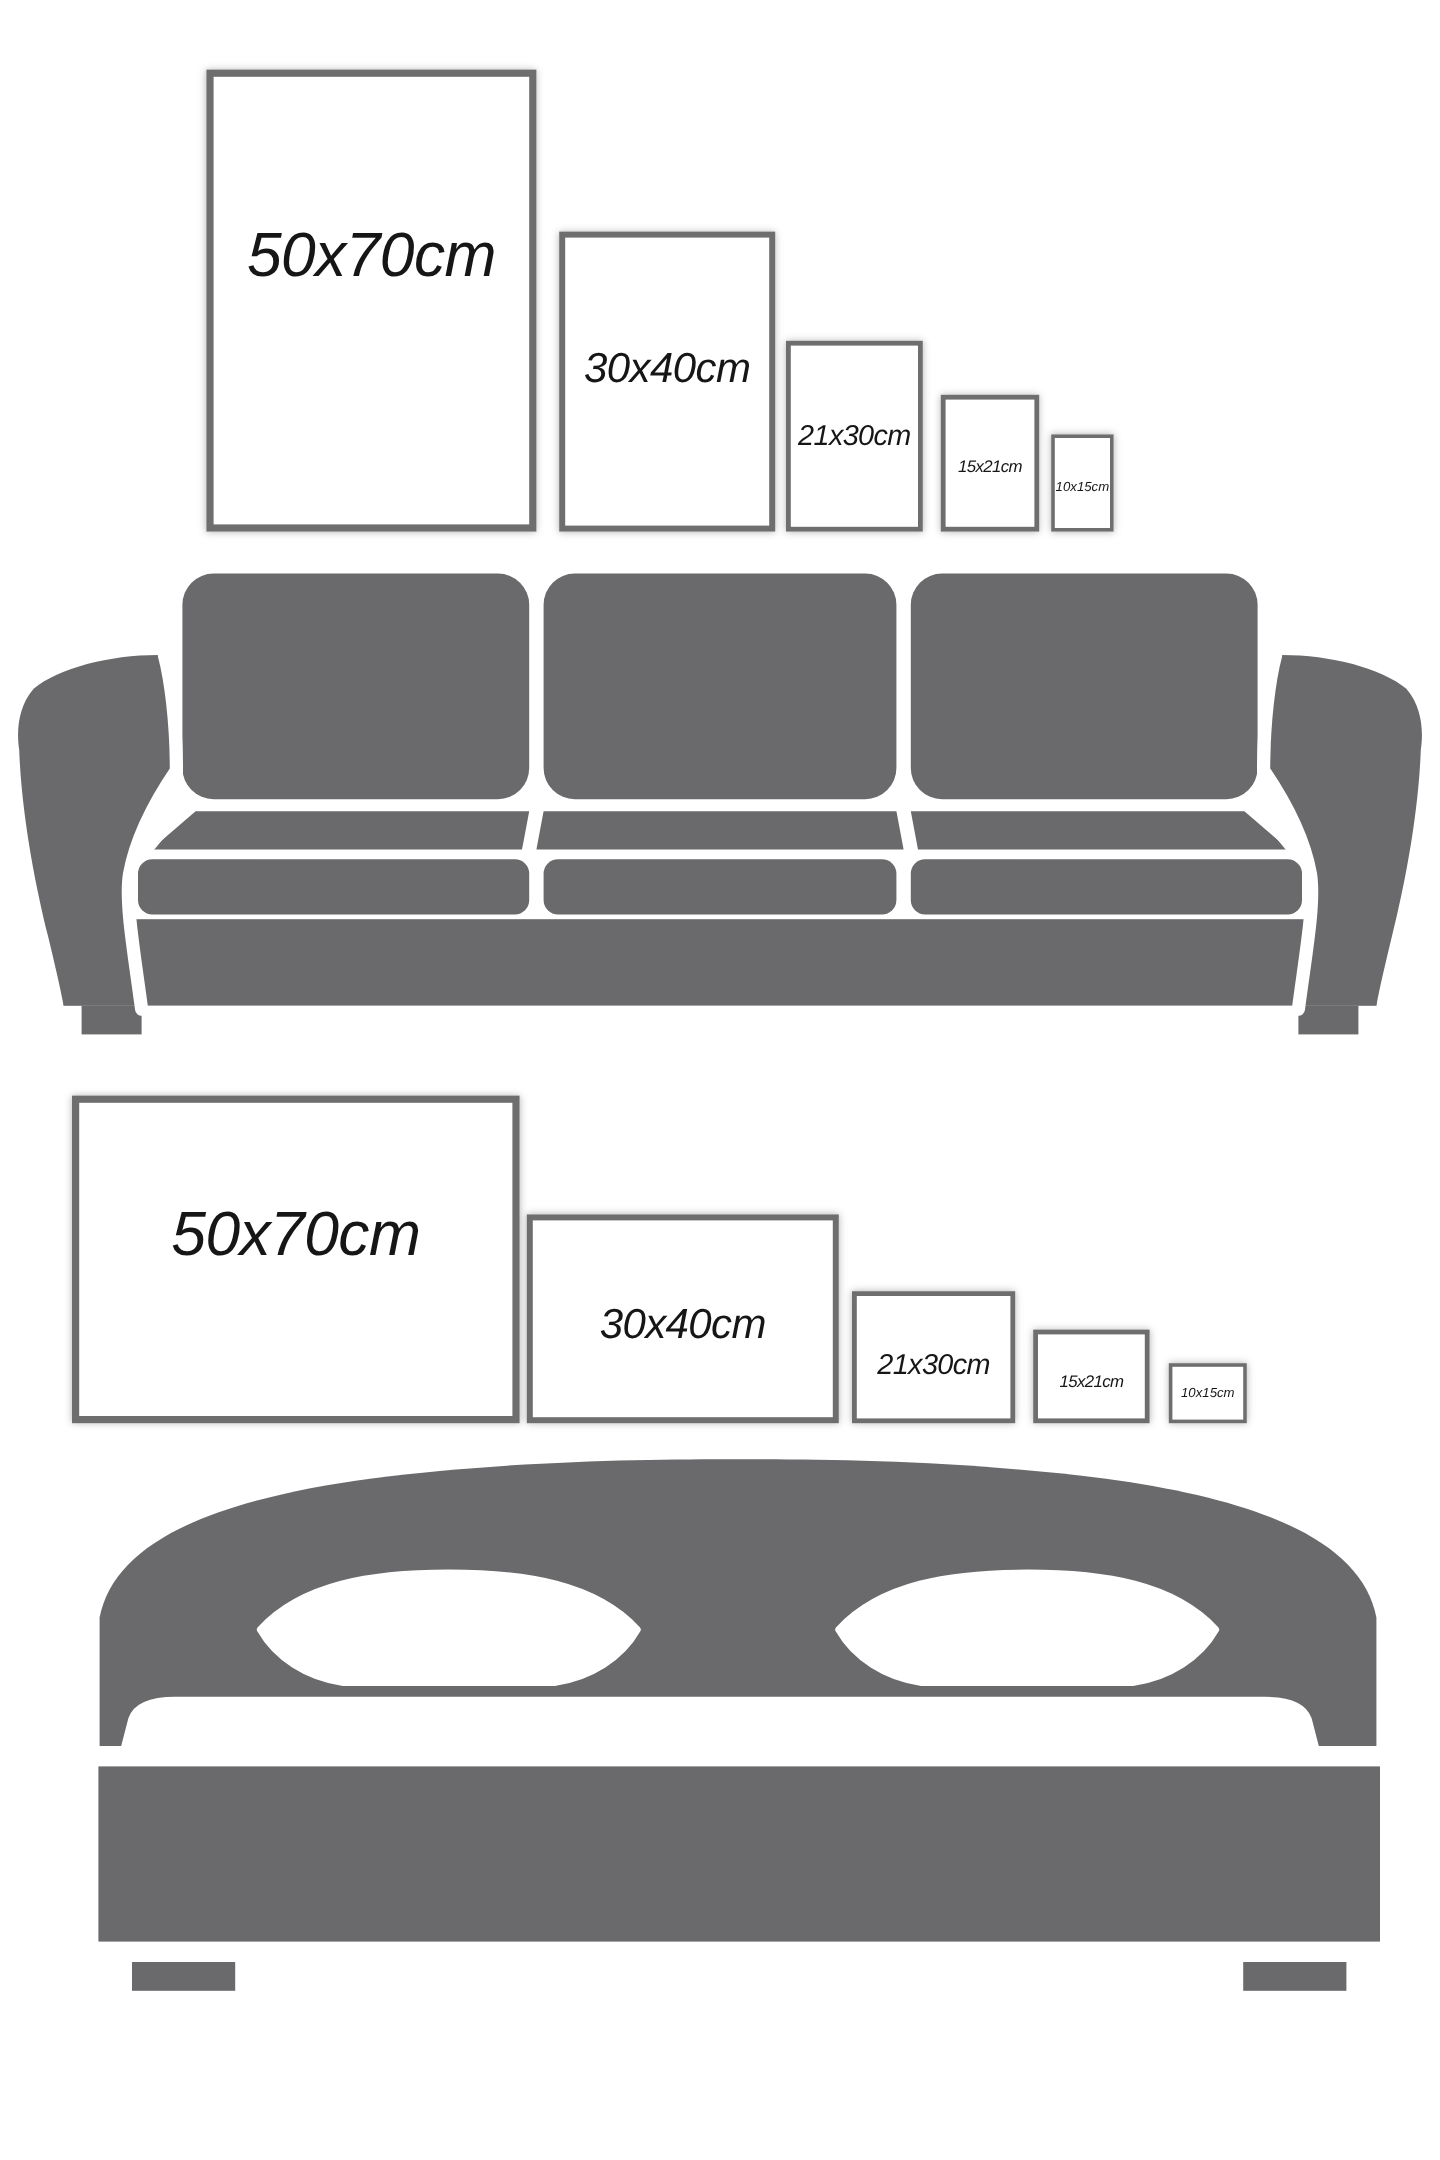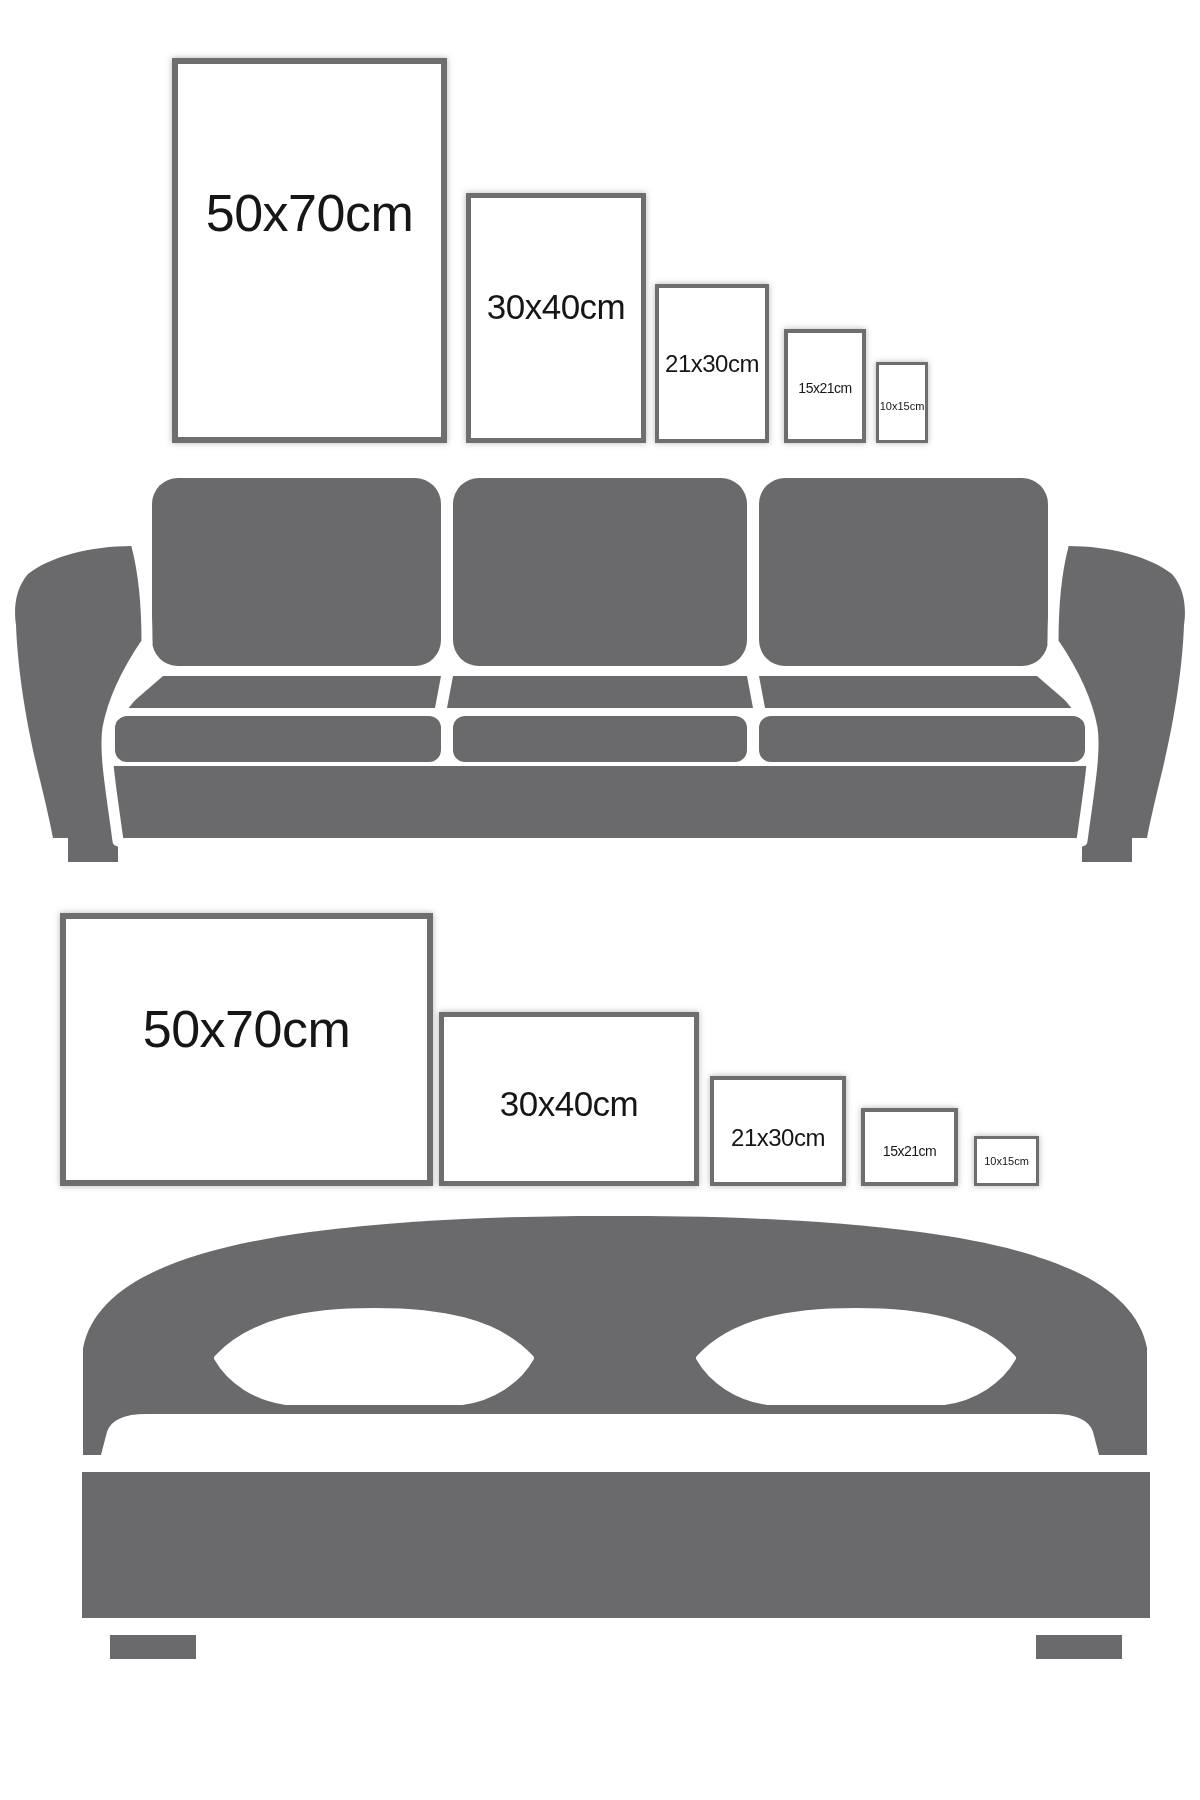--- a/index.html
+++ b/index.html
@@ -2,21 +2,21 @@
 <html style="--furniture-gray: #6a6a6c; --frame-border: #6e6e6e; --label-color: #161616; --background: #ffffff;"><head>
 <meta charset="utf-8">
 <style>
   html,body { margin:0; padding:0; }
   body {
     width:1200px; height:1800px;
     background: var(--background, #fff);
     font-family: "Liberation Sans", sans-serif;
     position:relative; overflow:hidden;
   }
-  .canvas { position:absolute; left:0; top:0; width:1200px; height:1800px; }
+  .canvas { position:absolute; left:0; top:0; width:1200px; height:1800px;font-style:italic; }
 
   
   .frame {
     position:absolute; box-sizing:border-box; background:#fff;
     border:5px solid var(--frame-border, #6e6e6e);
     box-shadow: 0 0 6px rgba(90,90,90,.45);
   }
   .frame .lbl {
     position:absolute; left:0; right:0; text-align:center;
     transform:translateY(-50%);

